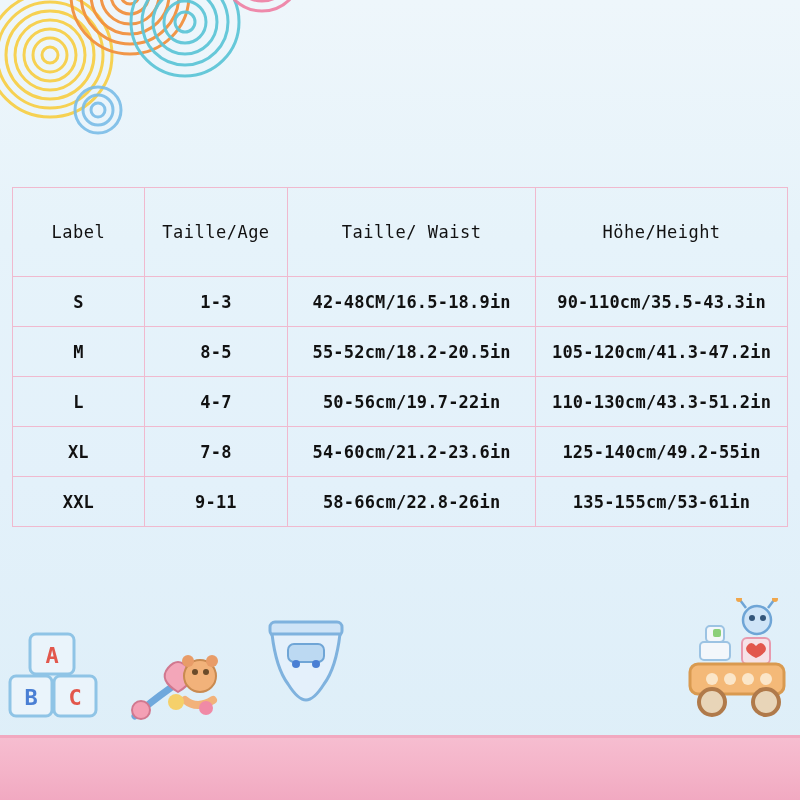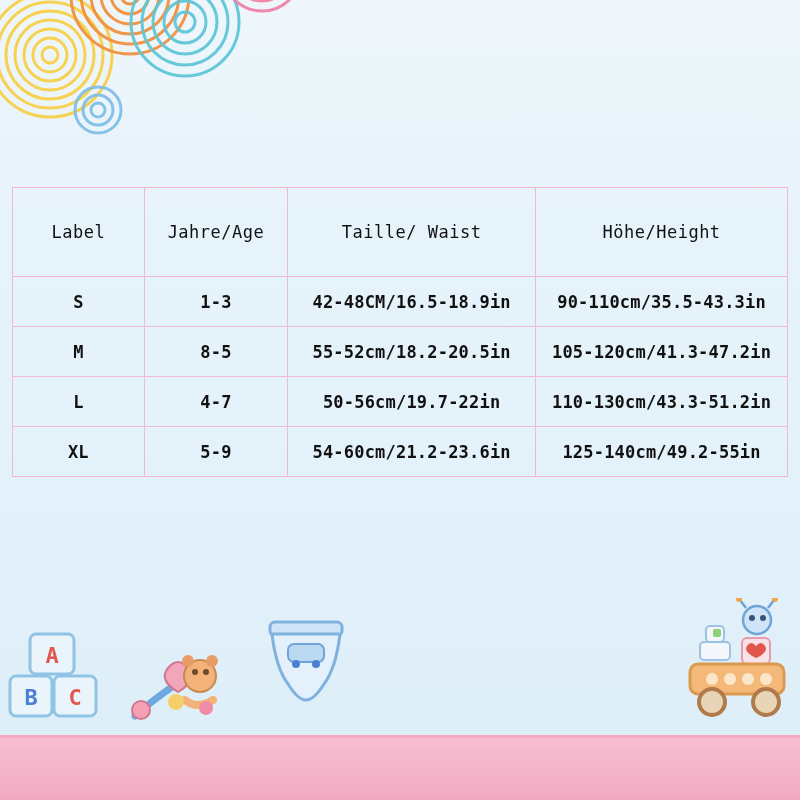--- a/index.html
+++ b/index.html
@@ -152,21 +152,21 @@
     <table class="size-table">
       <colgroup>
         <col class="col-label">
           <col class="col-age">
           <col class="col-waist">
           <col class="col-height">
       </colgroup>
       <thead>
         <tr>
           <th>Label</th>
-          <th>Jahre/Age</th>
+          <th>Taille/Age</th>
           <th>Taille/ Waist</th>
           <th>Höhe/Height</th>
         </tr>
       </thead>
       <tbody>
         <tr>
           <td class="cell-label">S</td>
           <td>1-3</td>
           <td>42-48CM/16.5-18.9in</td>
           <td>90-110cm/35.5-43.3in</td>
@@ -178,23 +178,29 @@
           <td>105-120cm/41.3-47.2in</td>
         </tr>
         <tr>
           <td class="cell-label">L</td>
           <td>4-7</td>
           <td>50-56cm/19.7-22in</td>
           <td>110-130cm/43.3-51.2in</td>
         </tr>
         <tr>
           <td class="cell-label">XL</td>
-          <td>5-9</td>
+          <td>7-8</td>
           <td>54-60cm/21.2-23.6in</td>
           <td>125-140cm/49.2-55in</td>
+        </tr>
+        <tr>
+          <td class="cell-label">XXL</td>
+          <td>9-11</td>
+          <td>58-66cm/22.8-26in</td>
+          <td>135-155cm/53-61in</td>
         </tr>
       </tbody>
     </table>
   </div>
 
   <svg class="toys" viewBox="0 0 800 140">
 
     <g>
       <rect x="30" y="36" width="44" height="40" rx="6" fill="#eaf4fb" stroke="#8fc4e6" stroke-width="3"></rect>
       <text x="52" y="65" font-family="DejaVu Sans Mono, monospace" font-size="22" font-weight="bold" fill="#e2574c" text-anchor="middle">A</text>

